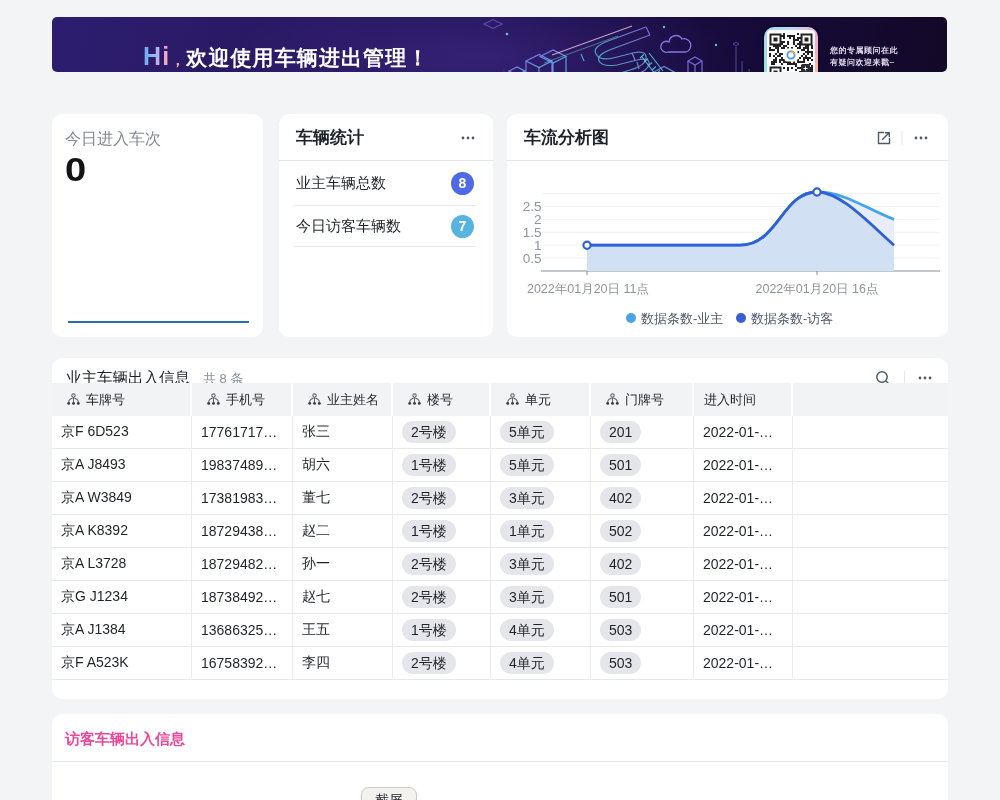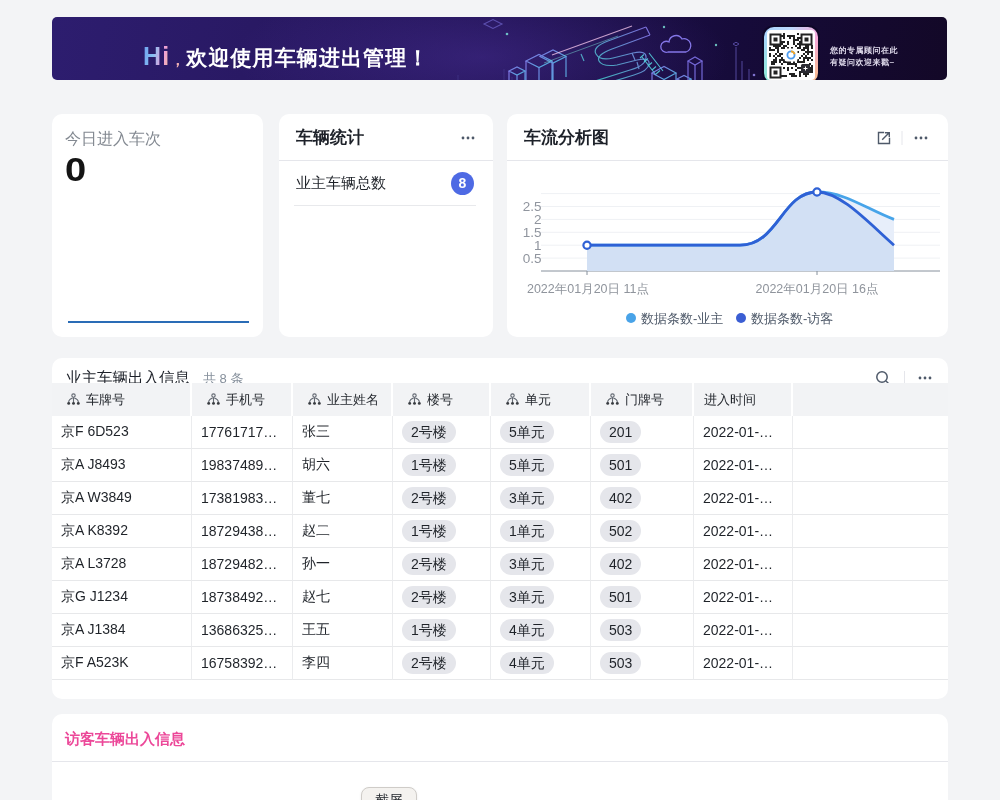--- a/index.html
+++ b/index.html
@@ -1,20 +1,20 @@
 <!DOCTYPE html>
 <html><head><meta charset="utf-8">
 <style>
 *{margin:0;padding:0;box-sizing:border-box}
 html,body{width:1000px;height:800px;overflow:hidden}
 body{position:relative;background:#f3f4f6;font-family:"Liberation Sans",sans-serif;-webkit-font-smoothing:antialiased}
 .abs{position:absolute}
 .card{position:absolute;background:#fff;border-radius:10px}
 
-.banner{position:absolute;left:52px;top:17px;width:895px;height:63px;border-radius:5px;overflow:hidden;
+.banner{position:absolute;left:52px;top:17px;width:895px;height:55px;border-radius:5px;overflow:hidden;
  background:linear-gradient(100deg,#2d1d6f 0%,#281861 28%,#1f1150 52%,#160b3a 76%,#130827 100%)}
 .banner .glow{position:absolute;left:180px;top:-40px;width:500px;height:160px;background:radial-gradient(ellipse at center,rgba(90,60,180,.35),rgba(90,60,180,0) 70%)}
 .hi{position:absolute;left:91px;top:25px;font-size:21px;font-weight:bold;color:#fff;letter-spacing:1.1px;line-height:28px;white-space:nowrap}
 .hi .g1{font-size:25px;background:linear-gradient(100deg,#6b9df2 0%,#86c0f2 38%,#ee9fd9 72%,#f2c092 100%);-webkit-background-clip:text;background-clip:text;color:transparent}
 .hi .g2{font-size:15px;background:linear-gradient(100deg,#ee9fd9,#f2c092);-webkit-background-clip:text;background-clip:text;color:transparent}
 .qrbox{position:absolute;left:712px;top:10px;width:54px;height:56px;border-radius:10px;padding:3px;
  background:conic-gradient(from 0deg,#bdd9fd 0deg,#f5a9da 55deg,#f7bb90 135deg,#8fe9d8 225deg,#a9d4fc 310deg,#bdd9fd 360deg);box-shadow:0 0 0 2px rgba(10,6,30,.55)}
 .qrin{width:48px;height:50px;background:#fff;border-radius:4px;position:relative;overflow:hidden}
 .qrtxt{position:absolute;left:778px;top:28px;white-space:nowrap;font-size:8px;line-height:11.5px;color:#ded9ea;font-weight:bold;letter-spacing:.5px}
 
@@ -319,20 +319,24 @@
       <g fill="#4e5969">
         <circle cx="2" cy="7" r="1.4"></circle>
         <circle cx="7" cy="7" r="1.4"></circle>
         <circle cx="12" cy="7" r="1.4"></circle>
       </g>
     </svg>
   <div class="statrow" style="top:47px;height:45px">
     <span class="nm">业主车辆总数</span>
       <span class="bdg" style="background:#4e6ae4">8</span>
   </div>
+  <div class="statrow" style="top:92px;height:41px">
+    <span class="nm">今日访客车辆数</span>
+      <span class="bdg" style="background:#57b4e1">7</span>
+  </div>
 </div>
 
 <div class="card c3">
   <div class="hdr">
       <span class="t">车流分析图</span>
     </div>
   <svg class="abs" style="right:13px;top:15px" width="60" height="18" viewBox="0 0 60 18">
     <g stroke="#4e5969" stroke-width="1.4" fill="none">
       <path d="M9.2 3.5 H3.5 V14.5 H14.5 V8.8"></path>
       <path d="M7.2 10.8 L13.9 4.1 M10 3.7 H14.3 V8"></path>

